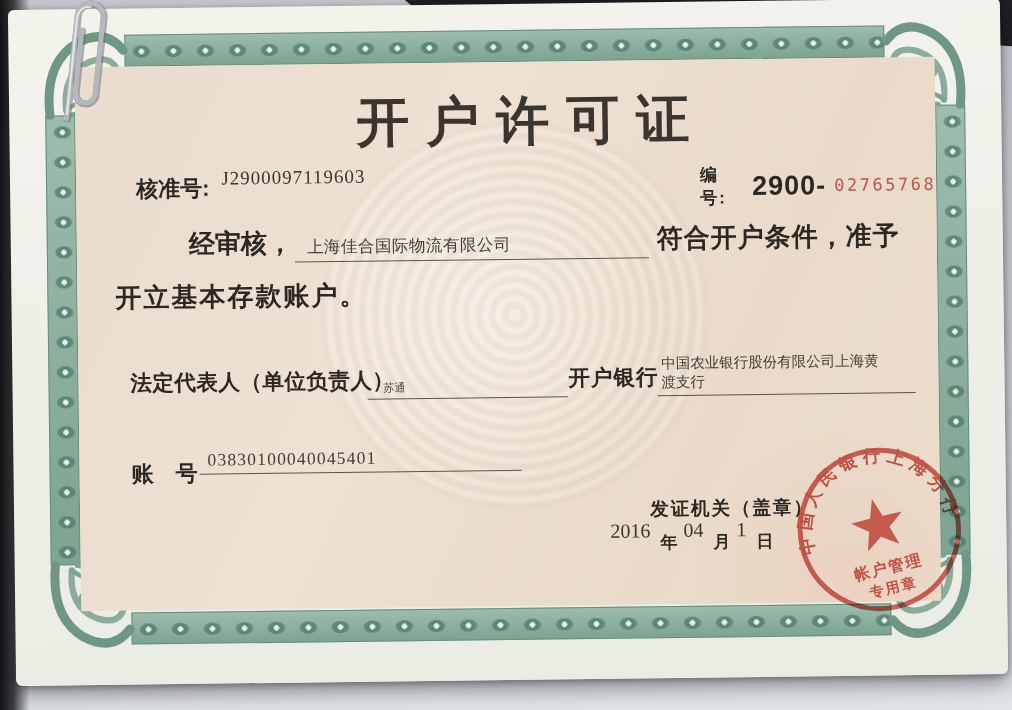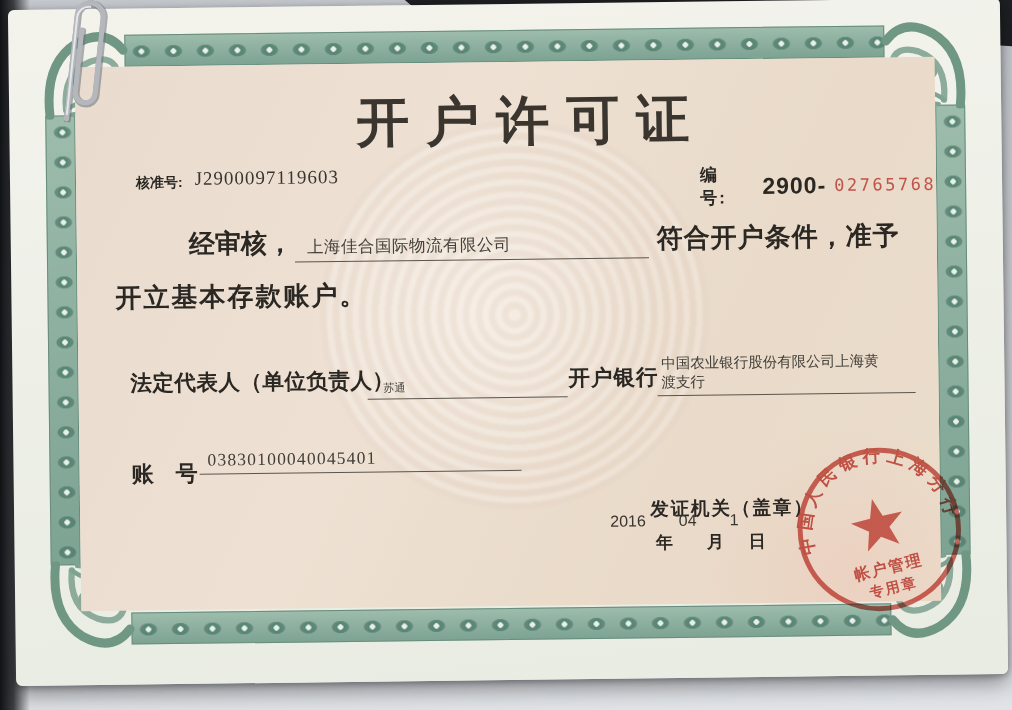--- a/index.html
+++ b/index.html
@@ -83,26 +83,26 @@
   
   .title {
     position:absolute; top:24px; left:50%; transform:translateX(calc(-50% + 26px));
     font-family:"Liberation Serif", serif; font-weight:bold;
     font-size:53px; letter-spacing:17px; color:#3a352e; white-space:nowrap;
   }
   .label { font-weight:bold; color:#2b2824; }
   .serif-val { font-family:"Liberation Serif", serif; color:#3a352f; }
 
   .approval-row { position:absolute; left:60px; top:102px; display:flex; align-items:flex-start; }
-  .approval-row .label { font-size:14px; padding-top:6px; }
+  .approval-row .label { font-size:22px; padding-top:6px; }
   .approval-row .serif-val { font-size:19px; margin-left:12px; letter-spacing:1px; }
 
   .serial-row { position:absolute; left:612px; top:104px; display:flex; align-items:center; }
   .serial-row .label { font-size:17px; letter-spacing:2px;margin-left:12px; }
-  .serial-prefix { font-size:23px; font-weight:bold; color:#2b2824; margin-left:24px; letter-spacing:1px; }
+  .serial-prefix { font-size:27px; font-weight:bold; color:#2b2824; margin-left:24px; letter-spacing:1px; }
   .serial-red { font-family:"DejaVu Sans Mono", monospace; font-size:17px; color:#c1544b;
     margin-left:8px; letter-spacing:2.5px; }
 
   .line1 { position:absolute; left:0; top:150px; width:100%; height:48px; }
   .body-prefix { position:absolute; left:112px; bottom:2px; font-size:26px; font-weight:bold; color:#2b2824; }
   .body-suffix { position:absolute; left:580px; bottom:2px; font-size:26px; font-weight:bold;
     color:#2b2824; letter-spacing:1px; white-space:nowrap; }
   .line2 { position:absolute; left:38px; top:214px; font-size:26px; font-weight:bold;
     color:#2b2824; letter-spacing:2px; }
 
@@ -120,21 +120,21 @@
   .field-bank { left:579px; top:282px; width:258px; height:54px; }
   .field-bank .val { left:4px; bottom:2px; width:228px; font-size:14.5px;
     line-height:1.35; white-space:normal; word-break:break-all; }
 
   .line4-label { position:absolute; left:52px; top:393px; font-size:22px; }
   .field-account { left:120px; top:363px; width:322px; height:46px; }
   .field-account .val { left:8px; bottom:3px; font-size:17.5px; letter-spacing:1.2px; }
 
   .issuer { position:absolute; left:570px; top:436px; font-size:18.5px; letter-spacing:2px; }
   .date-row { position:absolute; left:530px; top:458px; display:flex; align-items:flex-end; height:36px; }
-  .date-num { font-family:Liberation Sans, sans-serif; font-size:16px; color:#3a352f; margin-bottom:24px; }
+  .date-num { font-family:Liberation Serif, serif; font-size:20px; color:#3a352f; margin-bottom:12px; }
   .date-unit { font-size:17px; font-weight:bold; color:#2b2824; margin:0 6px 0 10px; }
 
   
   .seal { position:absolute; left:707px; top:380px; width:184px; height:184px;
     transform:rotate(-13deg); opacity:.88; mix-blend-mode:multiply; }
   .seal svg { width:100%; height:100%; }
 
   
   .paperclip { position:absolute; left:58px; top:-10px; width:62px; height:134px;
     transform:rotate(6deg); z-index:5; }

